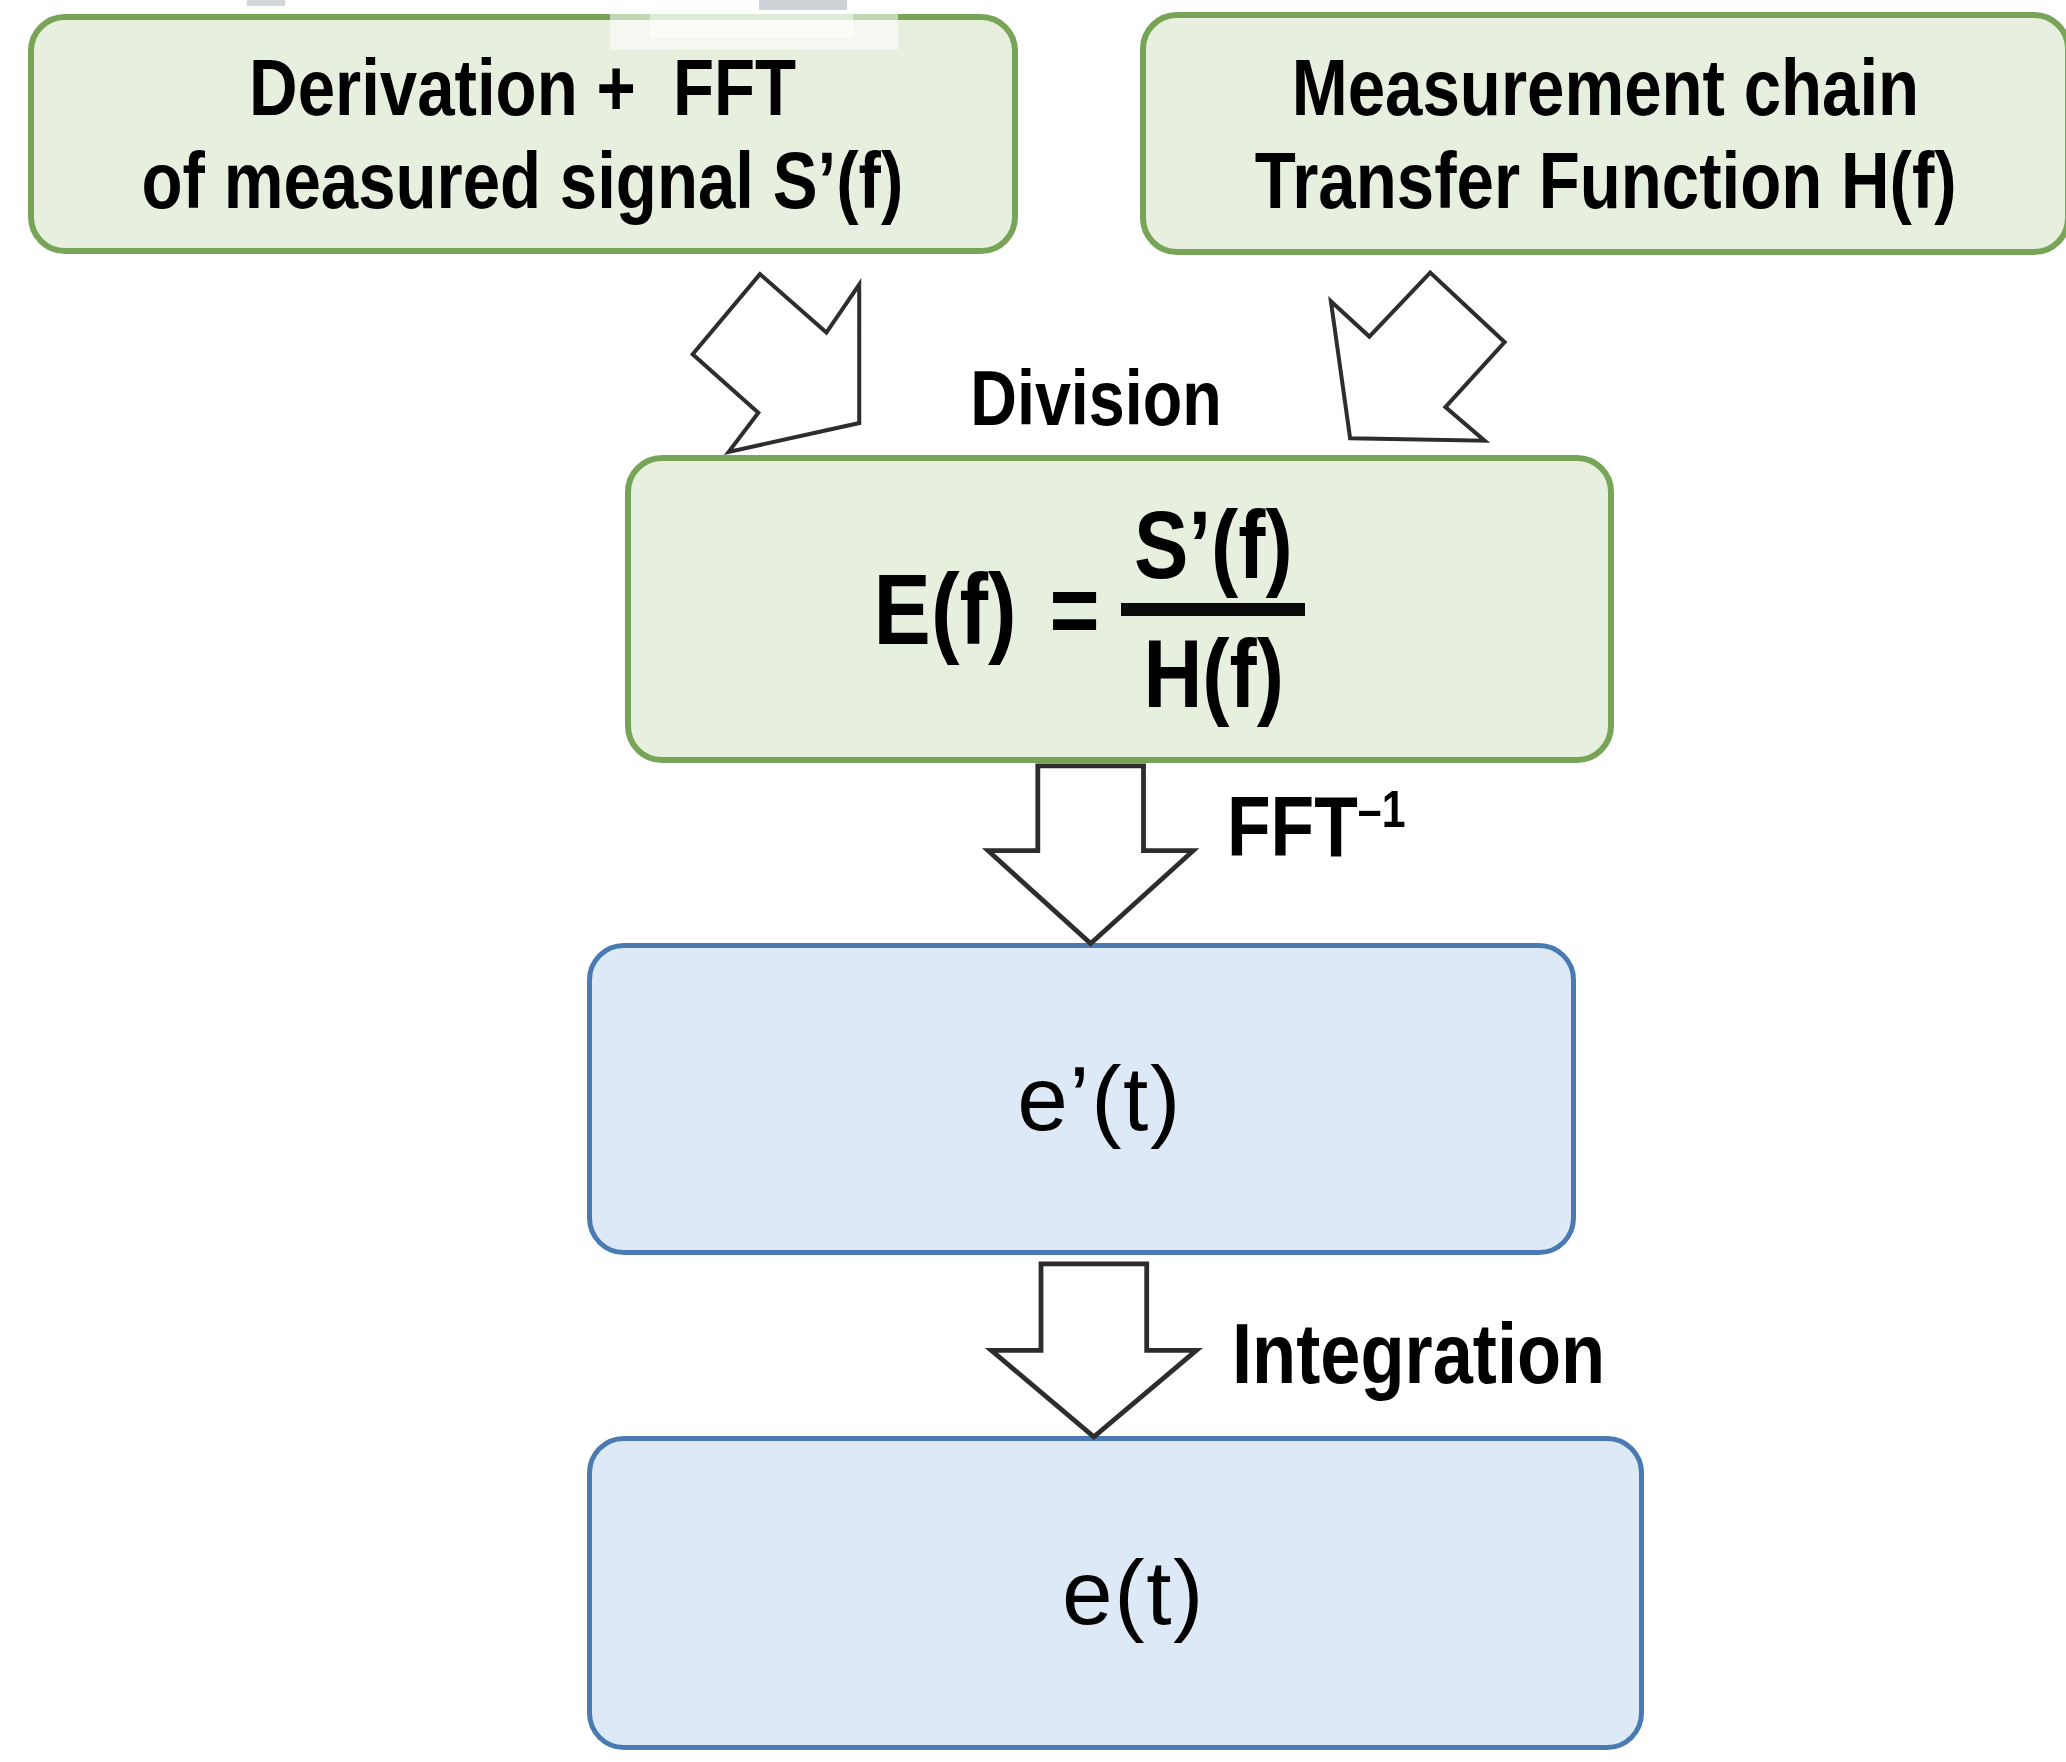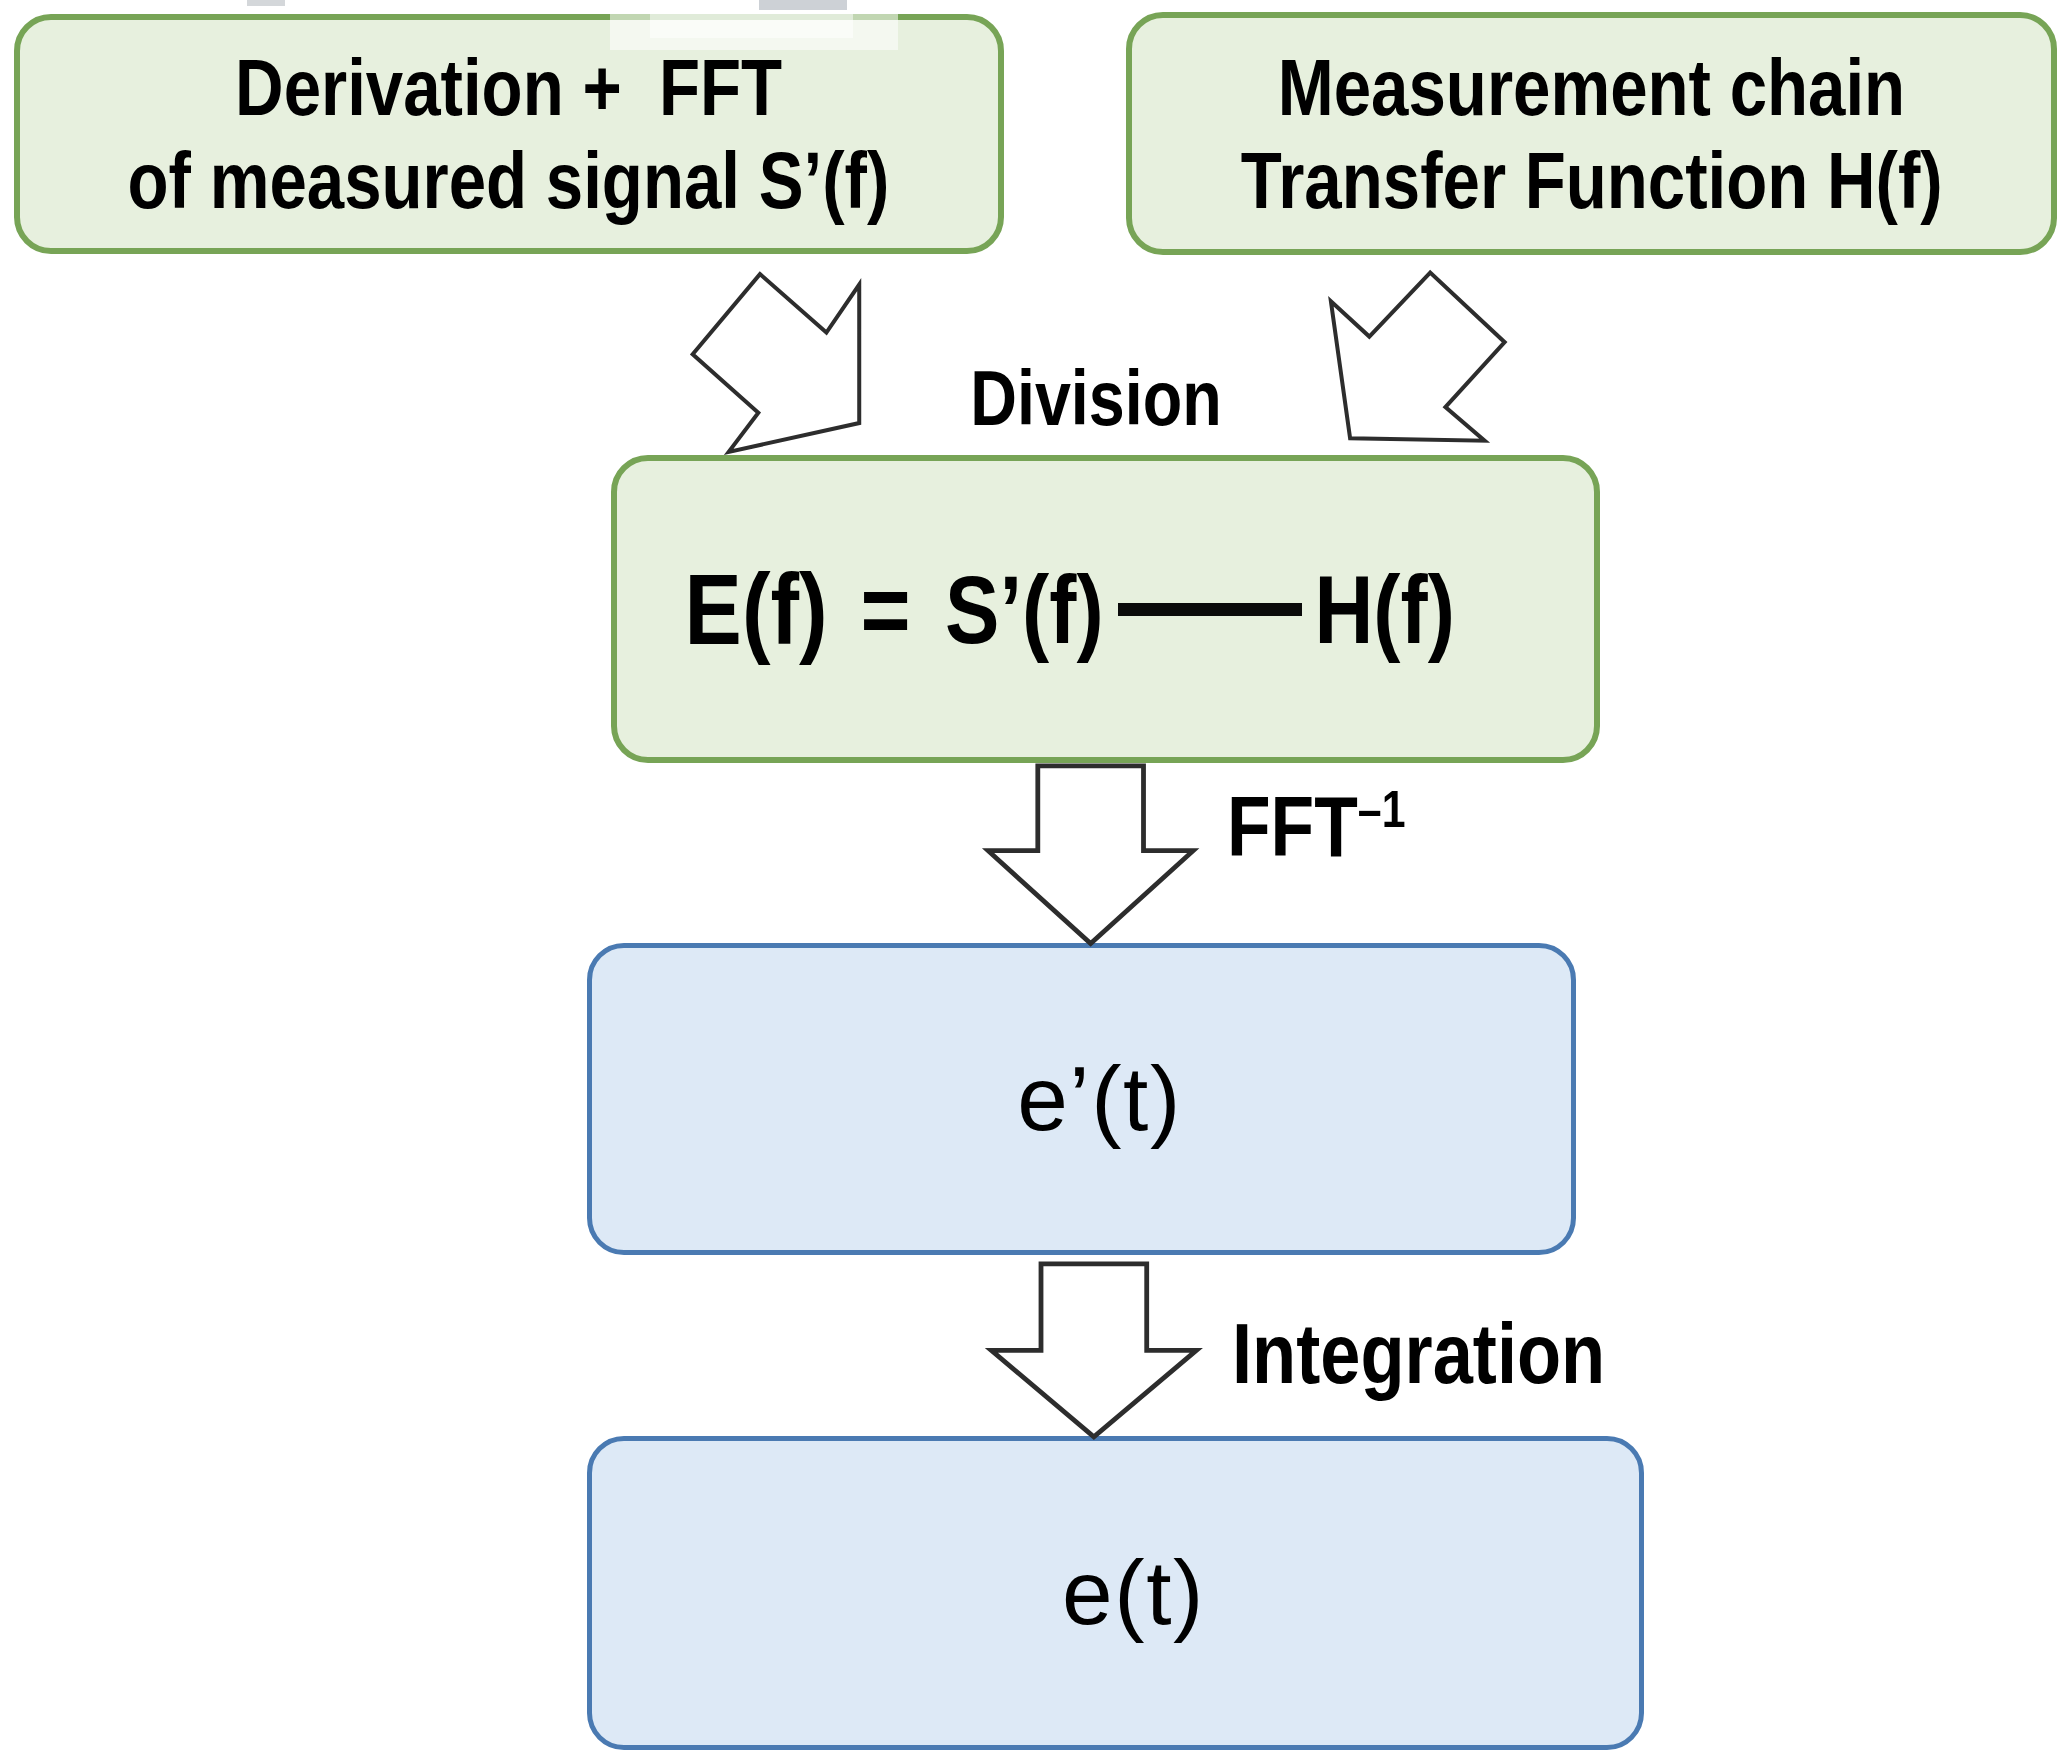--- a/index.html
+++ b/index.html
@@ -5,32 +5,32 @@
   :root{
     --green_fill:#e7f0de; --green_border:#77a456;
     --blue_fill:#dde9f6;  --blue_border:#4a7ab2;
     --arrow_fill:#ffffff; --arrow_outline:#2d2d2d; --text:#000000;
   }
   html,body{margin:0;padding:0;background:#ffffff;}
   .canvas{position:relative;width:2066px;height:1763px;background:#ffffff;overflow:hidden;
           font-family:"Liberation Sans","DejaVu Sans",sans-serif;color:var(--text);}
   .box{position:absolute;box-sizing:border-box;display:flex;flex-direction:column;
        justify-content:center;align-items:center;z-index:1;}
-  .box.green{background:var(--green_fill);border:6.4px solid var(--green_border);border-radius:37px;}
+  .box.green{background:var(--green_fill);border:6.4px solid var(--green_border);border-radius:37px;margin-left:14px;}
   .box.blue{background:var(--blue_fill);border:5.6px solid var(--blue_border);border-radius:37px;padding-left:36px;}
   #box-derivation{left:13.6px;top:14.4px;width:990px;height:240px;}
   #box-measurement{left:1126px;top:12px;width:931px;height:243px;}
   #box-formula{left:611px;top:455px;width:989px;height:308px;}
   #box-eprime{left:587px;top:943px;width:989px;height:312px;}
   #box-et{left:587px;top:1436px;width:1057px;height:314px;align-items:center;}
   .box-line{font-size:80px;font-weight:bold;line-height:93px;white-space:pre-wrap;
             transform:scaleX(0.84);transform-origin:50% 50%;}
   .formula-row{display:flex;flex-direction:row;align-items:center;gap:16px;transform:translateX(-36px);}
   .f-lhs,.f-eq{font-size:101px;font-weight:bold;transform:scaleX(0.85);}
-  .fraction{display:flex;align-items:center;}
+  .fraction{display:flex;flex-direction:column;align-items:center;}
   .f-num,.f-den{font-size:96px;font-weight:bold;line-height:101px;transform:scaleX(0.85);}
   .frac-bar{width:184px;height:13px;background:#0b0b0b;margin:7.2px 0;}
   .blue-label{font-size:91px;font-weight:normal;letter-spacing:1.6px;}
   .flow-label{position:absolute;font-weight:bold;z-index:3;white-space:nowrap;}
   #label-division{left:884px;top:354px;width:424px;text-align:center;font-size:77px;
                   transform:scaleX(0.84);transform-origin:50% 50%;}
   #label-fft{left:1227px;top:778px;font-size:85px;transform:scaleX(0.84);transform-origin:0 50%;}
   #label-fft sup{font-size:0.60em;vertical-align:super;line-height:0;}
   #label-integration{left:1232px;top:1304px;font-size:86px;transform:scaleX(0.84);transform-origin:0 50%;}
   .arrows-layer{position:absolute;left:0;top:0;z-index:2;}

